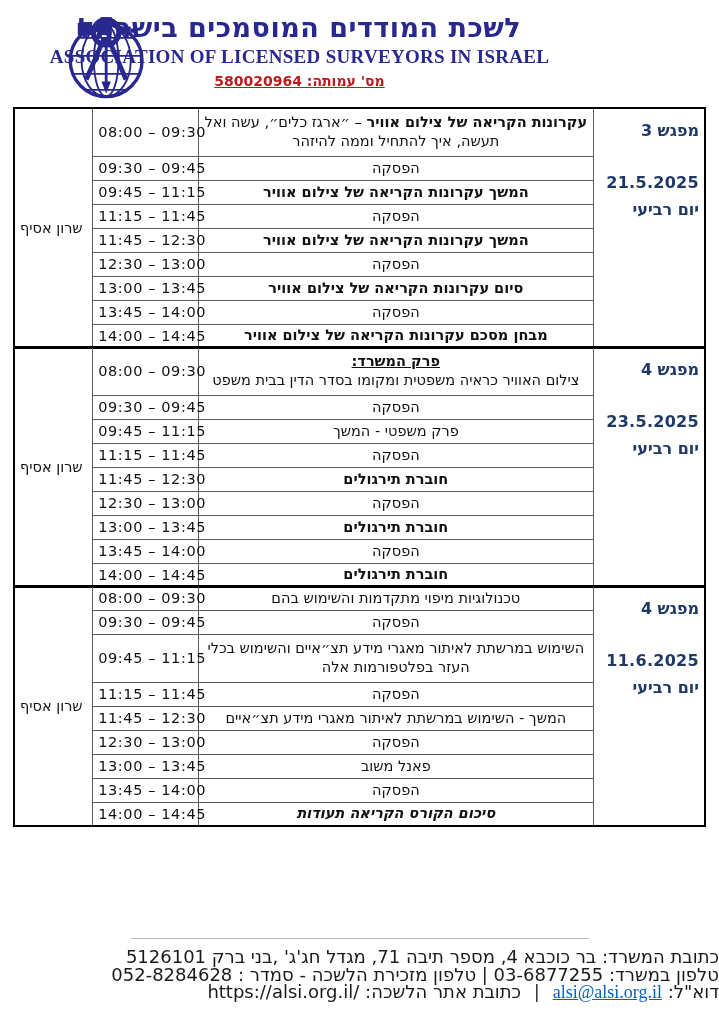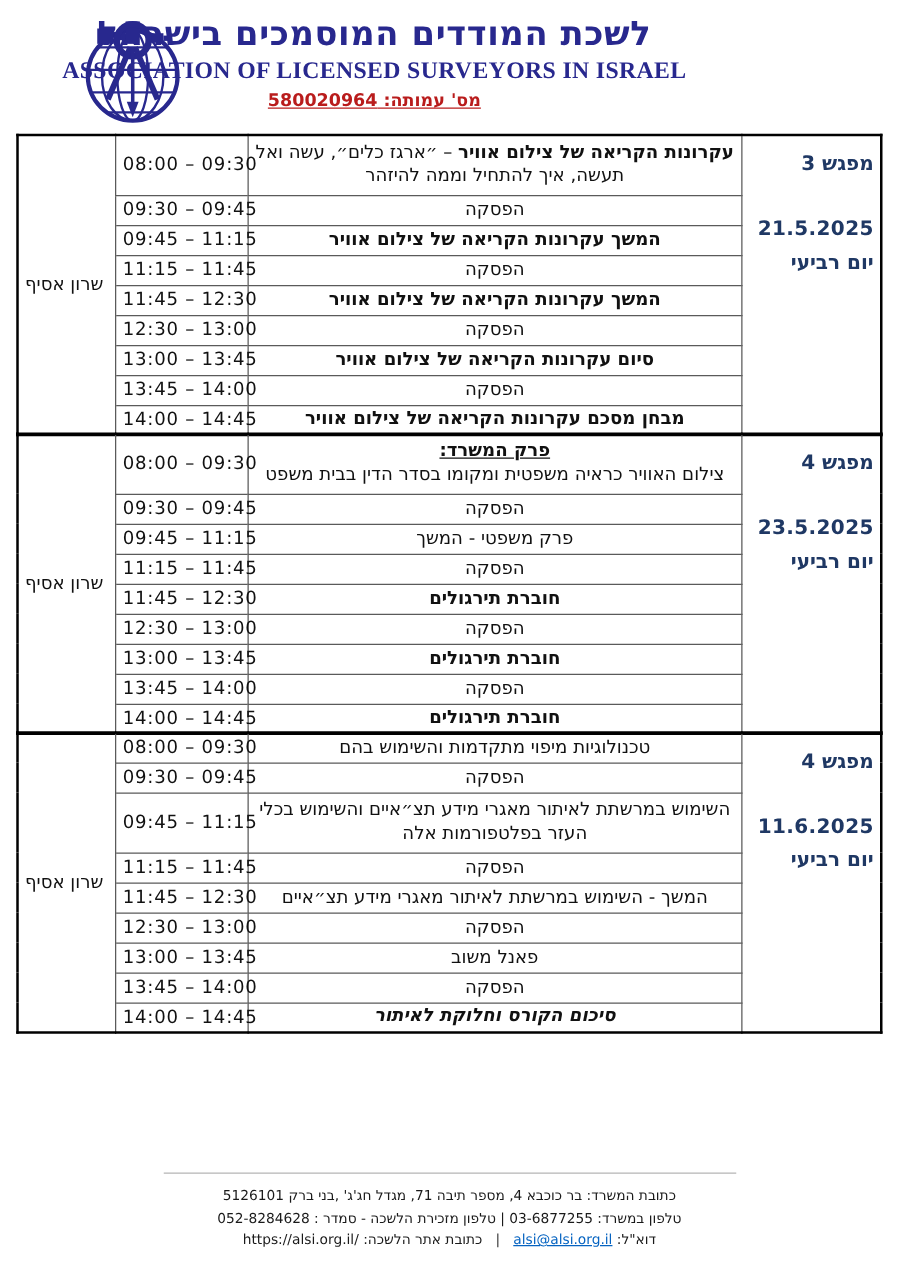--- a/index.html
+++ b/index.html
@@ -26,24 +26,24 @@
   .meet-day{margin-top:8px;}
   .act-cell{text-align:center;line-height:19px;}
   .time-cell{text-align:center;direction:ltr;letter-spacing:0.6px;white-space:nowrap;margin-top:38px;}
   .lect-cell{text-align:left;font-size:14.5px;}
   .t-title{font-weight:bold;text-decoration:underline;display:block;}
   .t-title:empty{display:none;}
   .t-bold{font-weight:bold;}
   .t-bi{font-weight:bold;font-style:italic;}
 
   
-  .footer{position:absolute;top:938px;right:0;left:0;text-align:center;font-size:11px;line-height:17.5px;color:#1a1a1a;}
+  .footer{position:absolute;top:938px;right:0;left:0;font-size:18px;line-height:17.5px;color:#1a1a1a;}
   .footer-divider{width:458px;border:none;border-top:1.5px solid #b5b5b5;margin:0 auto 9px auto;}
   .pipe{color:#333;margin:0 7px;}
-  .email-link{color:#0563C1;text-decoration:underline;}
+  .email-link{color:#0563C1;text-decoration:underline;font-family:Liberation Serif, serif;}
   .url{direction:ltr;unicode-bidi:isolate;}
   svg .ln{stroke:#28288E;fill:none;}
 </style>
 </head>
 <body>
 
 <div class="page">
 
   <div class="header-block">
     <div class="title-he">לשכת המודדים המוסמכים בישראל</div>
@@ -230,21 +230,21 @@
           </tr>
       <tr class="h1">
             <td class="act-cell"><span class="t-bold"></span><span class="t-reg">פאנל משוב</span><span class="t-bi"></span></td>
             <td class="time-cell">13:00 – 13:45</td>
           </tr>
       <tr class="h1">
             <td class="act-cell"><span class="t-bold"></span><span class="t-reg">הפסקה</span><span class="t-bi"></span></td>
             <td class="time-cell">13:45 – 14:00</td>
           </tr>
       <tr class="h1">
-            <td class="act-cell"><span class="t-bold"></span><span class="t-reg"></span><span class="t-bi">סיכום הקורס וחלוקת לאיתור</span></td>
+            <td class="act-cell"><span class="t-bold"></span><span class="t-reg"></span><span class="t-bi">סיכום הקורס הקריאה תעודות</span></td>
             <td class="time-cell">14:00 – 14:45</td>
           </tr>
     </tbody>
       </table>
   </div>
 
   <div class="footer">
     <hr class="footer-divider">
     <div>כתובת המשרד: בר כוכבא 4, מספר תיבה 71, מגדל חג'ג' ,בני ברק 5126101</div>
     <div>טלפון במשרד: 03-6877255 | טלפון מזכירת הלשכה - סמדר : 052-8284628</div>

